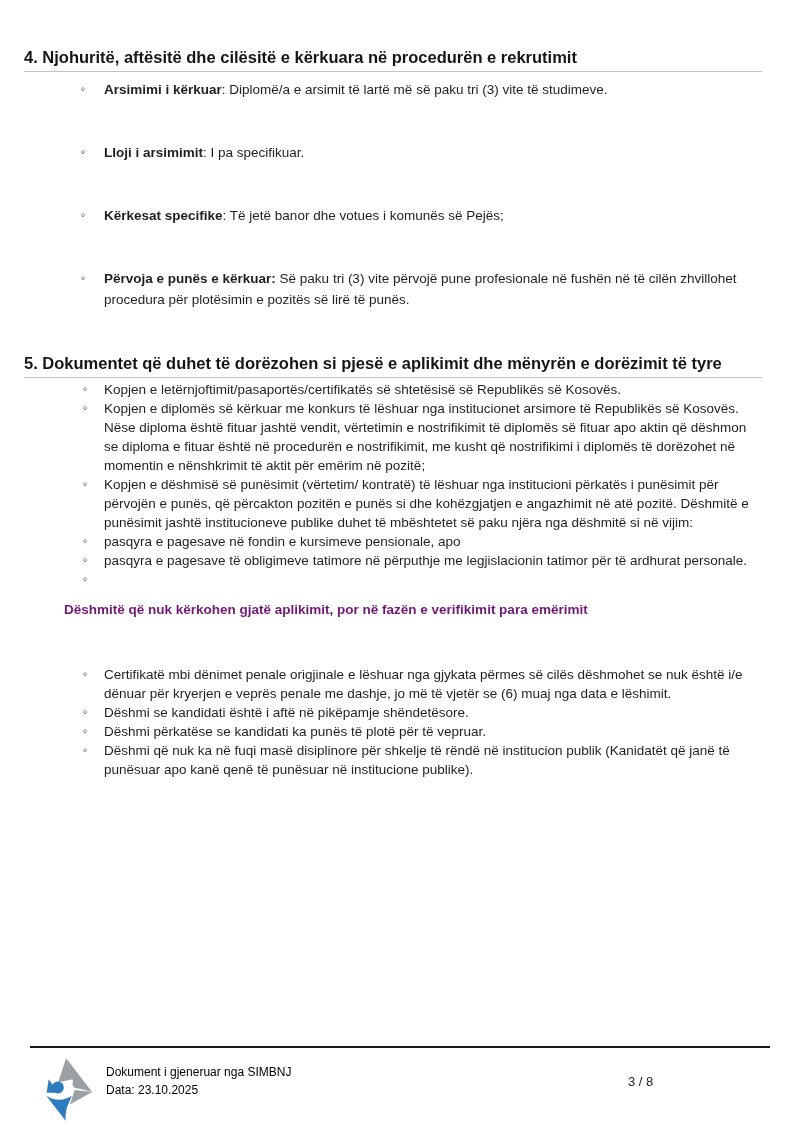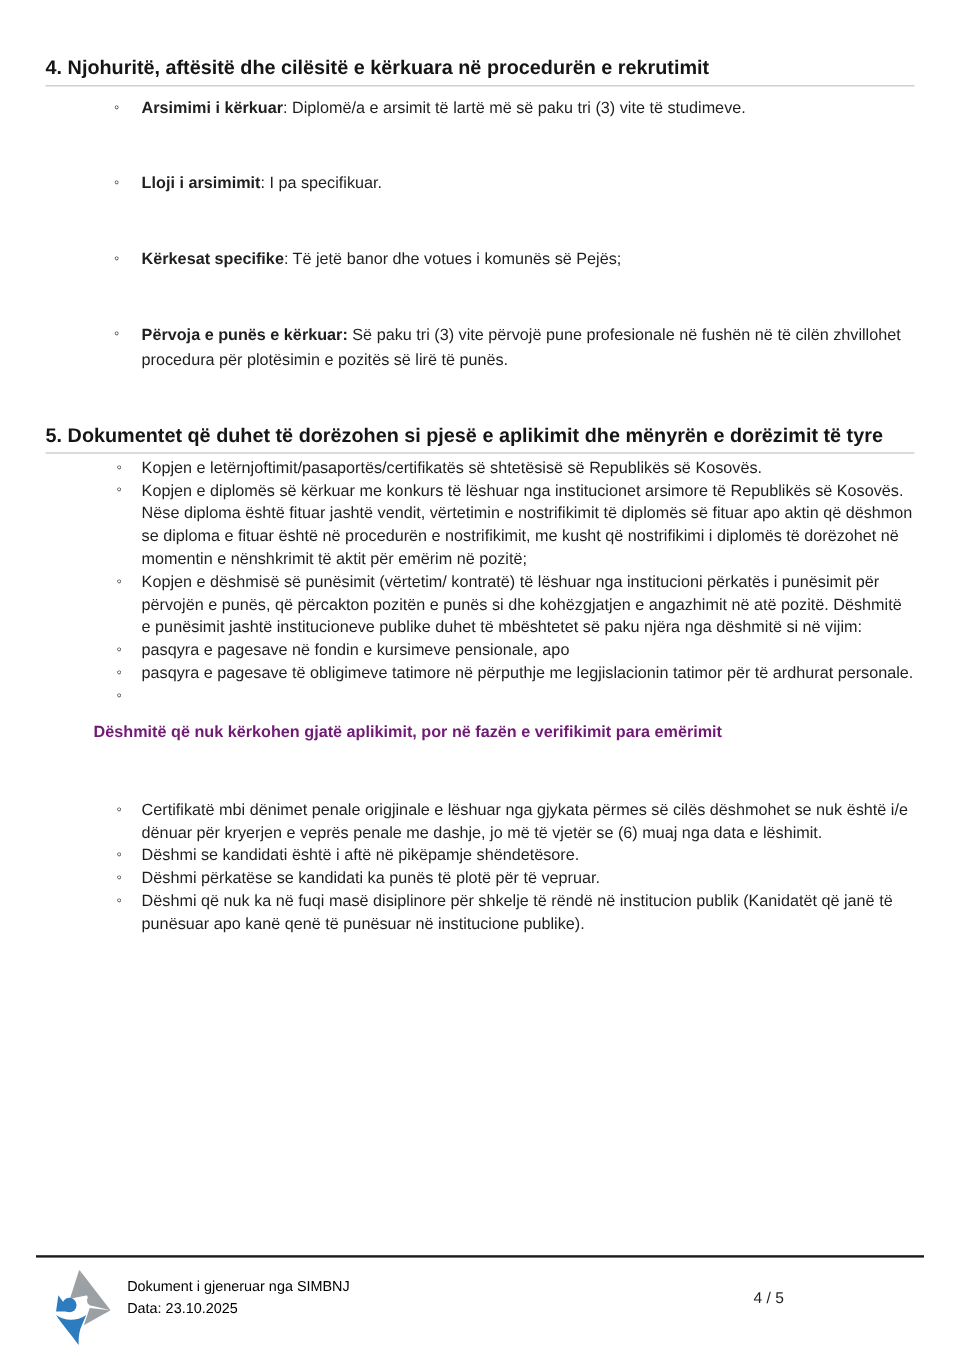--- a/index.html
+++ b/index.html
@@ -5,21 +5,21 @@
   html, body { margin:0; padding:0; background:#ffffff; }
   .page {
     position:relative;
     width:800px; height:1130px;
     background:#ffffff;
     font-family:"Liberation Sans","DejaVu Sans",sans-serif;
     color:#1f1f1f;
     overflow:hidden;
     margin:0 auto;
   }
-  .content { padding:46px 38px 0 38px; }
+  .content { padding:46px 38px 0 24px; }
 
   h2.sec-title {
     margin:0;
     font-size:16.5px;
     line-height:23px;
     font-weight:700;
     color:#151515;
     padding-bottom:2px;
     border-bottom:1.5px solid #c3c3c3;
   }
@@ -177,15 +177,15 @@
 
         <path d="M11 24 L21 38 L9 38 Z" fill="#2e7cc0"></path>
         <circle cx="20.5" cy="32.5" r="6.2" fill="#2e7cc0"></circle>
         <path d="M9 41 C16 46 26 47 35 41 L30 53 C28.5 58 28.5 62 28.5 67 C21.5 57 14 49 9 41 Z" fill="#2e7cc0"></path>
       </svg>
     </div>
     <div class="footer-text">
       <div>Dokument i gjeneruar nga SIMBNJ</div>
       <div>Data: 23.10.2025</div>
     </div>
-    <div class="page-num">4 / 5</div>
+    <div class="page-num">3 / 8</div>
   </div>
 </div>
 
 </body></html>

